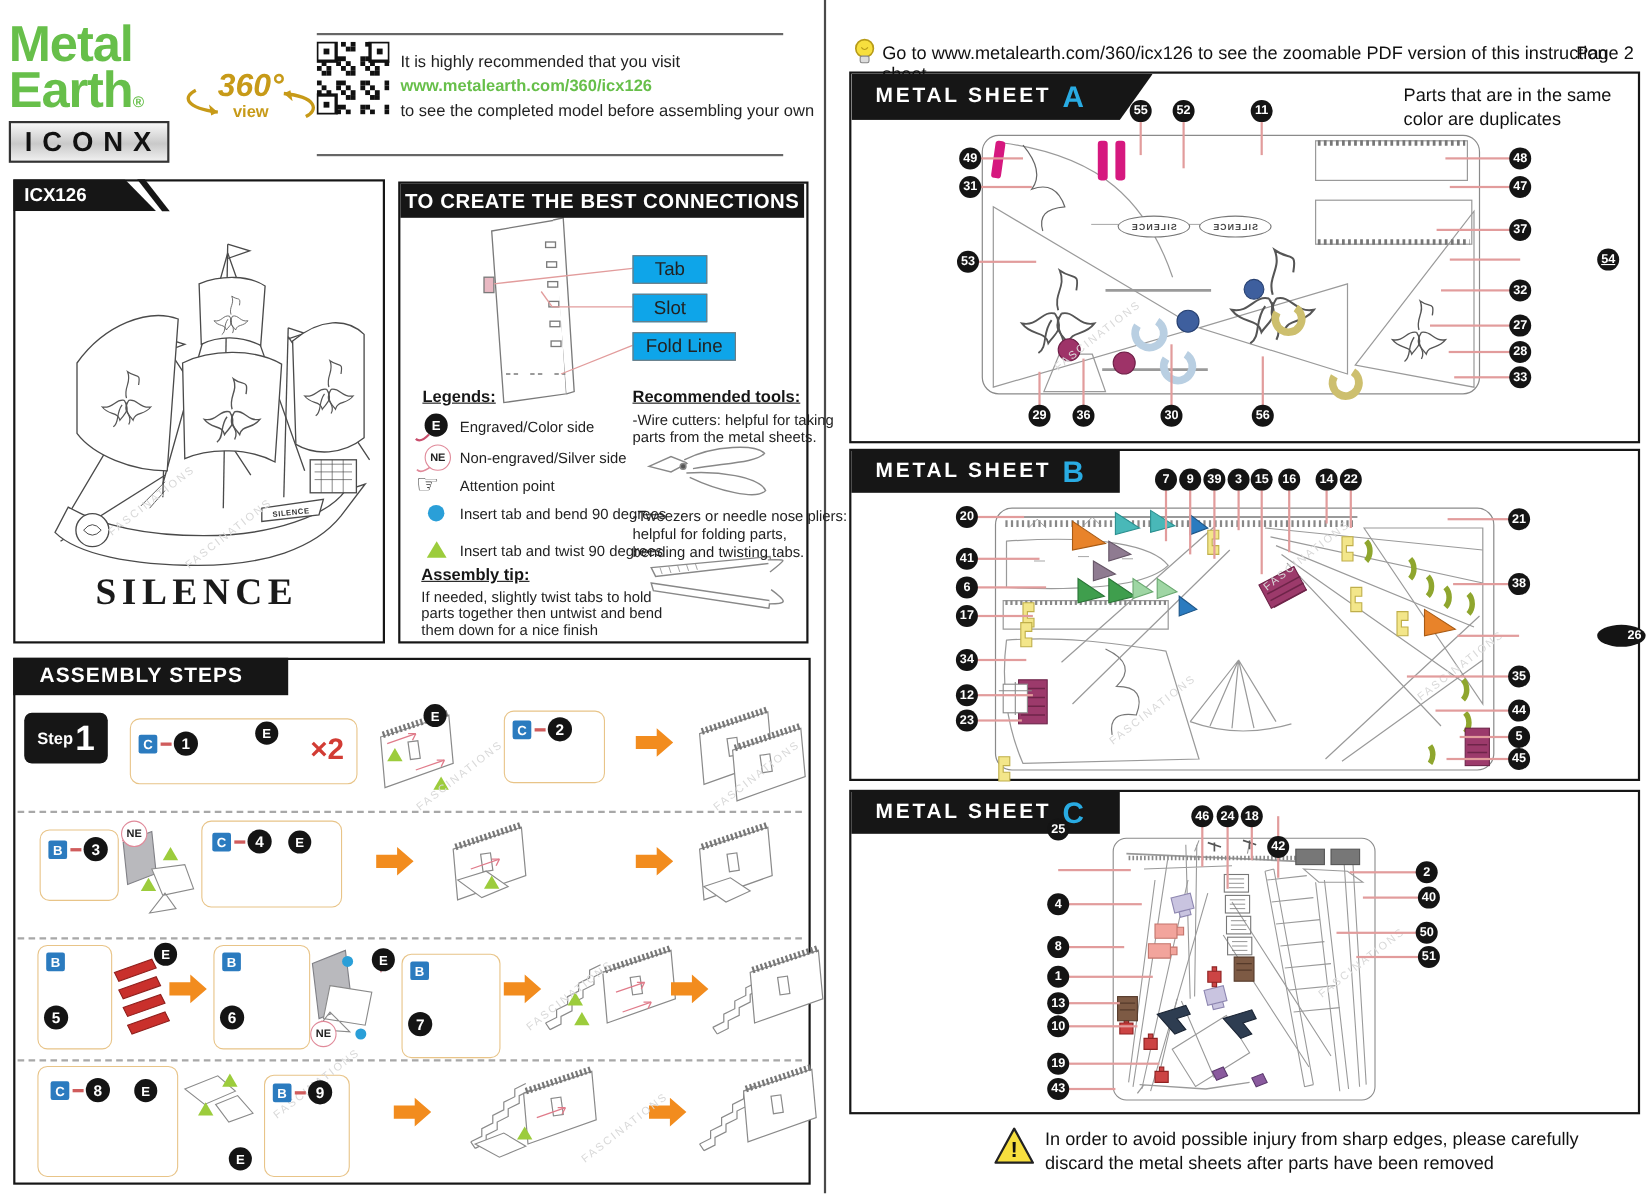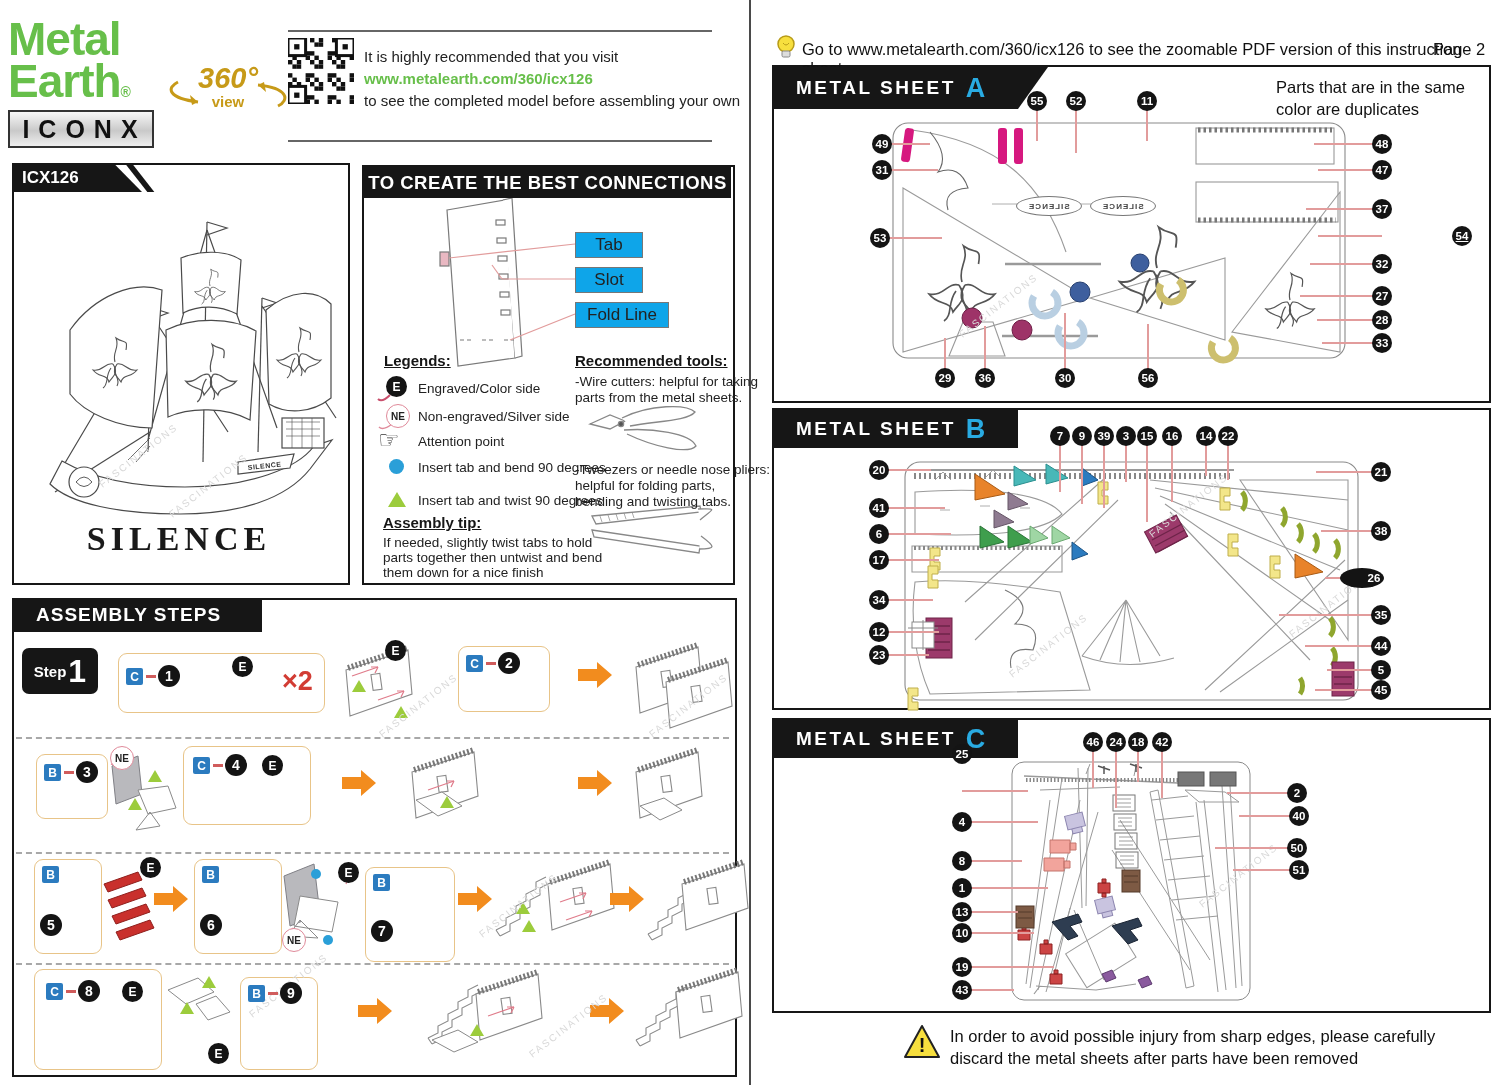--- a/index.html
+++ b/index.html
@@ -778,37 +778,37 @@
       <div class="callout" style="left: 869px; top: 590px;">34</div>
       <div class="leader" style="left: 879px; top: 631.4px; width: 60px; height: 1.3px;"></div>
       <div class="callout" style="left: 869px; top: 622px;">12</div>
       <div class="leader" style="left: 879px; top: 654.4px; width: 50px; height: 1.3px;"></div>
       <div class="callout" style="left: 869px; top: 645px;">23</div>
       <div class="leader" style="left: 1316px; top: 471.4px; width: 65px; height: 1.3px;"></div>
       <div class="callout" style="left: 1371px; top: 462px;">21</div>
       <div class="leader" style="left: 1321px; top: 530.4px; width: 60px; height: 1.3px;"></div>
       <div class="callout" style="left: 1371px; top: 521px;">38</div>
       <div class="leader" style="left: 1325px; top: 577.4px; width: 56px; height: 1.3px;"></div>
-      <div class="callout" style="left: 1340px; top: 568px; padding-left: 24px;">26</div>
+      <div class="callout" style="left: 1452px; top: 568px; padding-left: 24px;">26</div>
       <div class="leader" style="left: 1279px; top: 614.4px; width: 102px; height: 1.3px;"></div>
       <div class="callout" style="left: 1371px; top: 605px;">35</div>
       <div class="leader" style="left: 1305px; top: 645.4px; width: 76px; height: 1.3px;"></div>
       <div class="callout" style="left: 1371px; top: 636px;">44</div>
       <div class="leader" style="left: 1327px; top: 669.4px; width: 54px; height: 1.3px;"></div>
       <div class="callout" style="left: 1371px; top: 660px;">5</div>
       <div class="leader" style="left: 1315px; top: 689.4px; width: 66px; height: 1.3px;"></div>
       <div class="callout" style="left: 1371px; top: 680px;">45</div>
       <div class="leader" style="left: 1092.4px; top: 742px; width: 1.3px; height: 46px;"></div>
       <div class="callout" style="left: 1083px; top: 732px;">46</div>
       <div class="leader" style="left: 1115.4px; top: 742px; width: 1.3px; height: 66px;"></div>
       <div class="callout" style="left: 1106px; top: 732px;">24</div>
       <div class="leader" style="left: 1137.4px; top: 742px; width: 1.3px; height: 40px;"></div>
       <div class="callout" style="left: 1128px; top: 732px;">18</div>
       <div class="leader" style="left: 1161.4px; top: 742px; width: 1.3px; height: 56px;"></div>
-      <div class="callout" style="left: 1152px; top: 732px;">42</div>
+      <div class="callout" style="left: 1152px; top: 760px;">42</div>
       <div class="leader" style="left: 962px; top: 790.4px; width: 66px; height: 1.3px;"></div>
       <div class="callout" style="left: 952px; top: 744px;">25</div>
       <div class="leader" style="left: 962px; top: 821.4px; width: 76px; height: 1.3px;"></div>
       <div class="callout" style="left: 952px; top: 812px;">4</div>
       <div class="leader" style="left: 962px; top: 860.4px; width: 60px; height: 1.3px;"></div>
       <div class="callout" style="left: 952px; top: 851px;">8</div>
       <div class="leader" style="left: 962px; top: 887.4px; width: 86px; height: 1.3px;"></div>
       <div class="callout" style="left: 952px; top: 878px;">1</div>
       <div class="leader" style="left: 962px; top: 911.4px; width: 56px; height: 1.3px;"></div>
       <div class="callout" style="left: 952px; top: 902px;">13</div>

